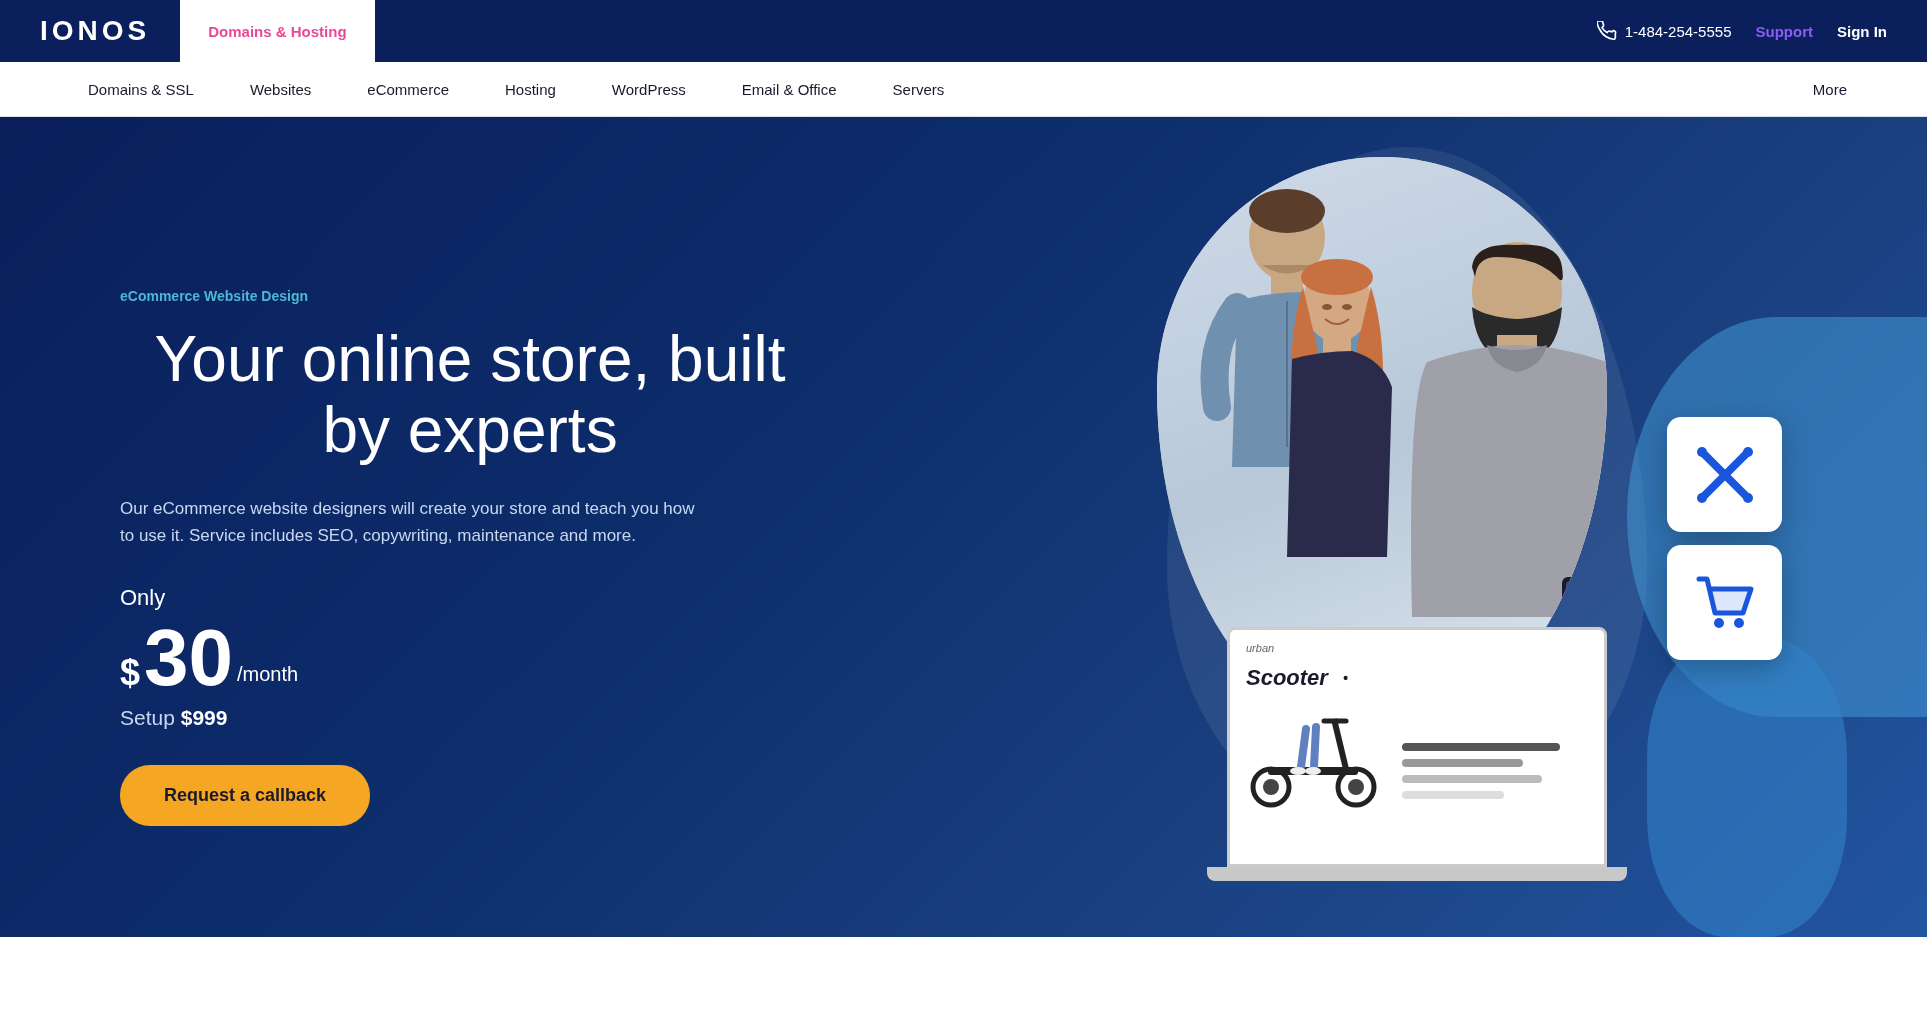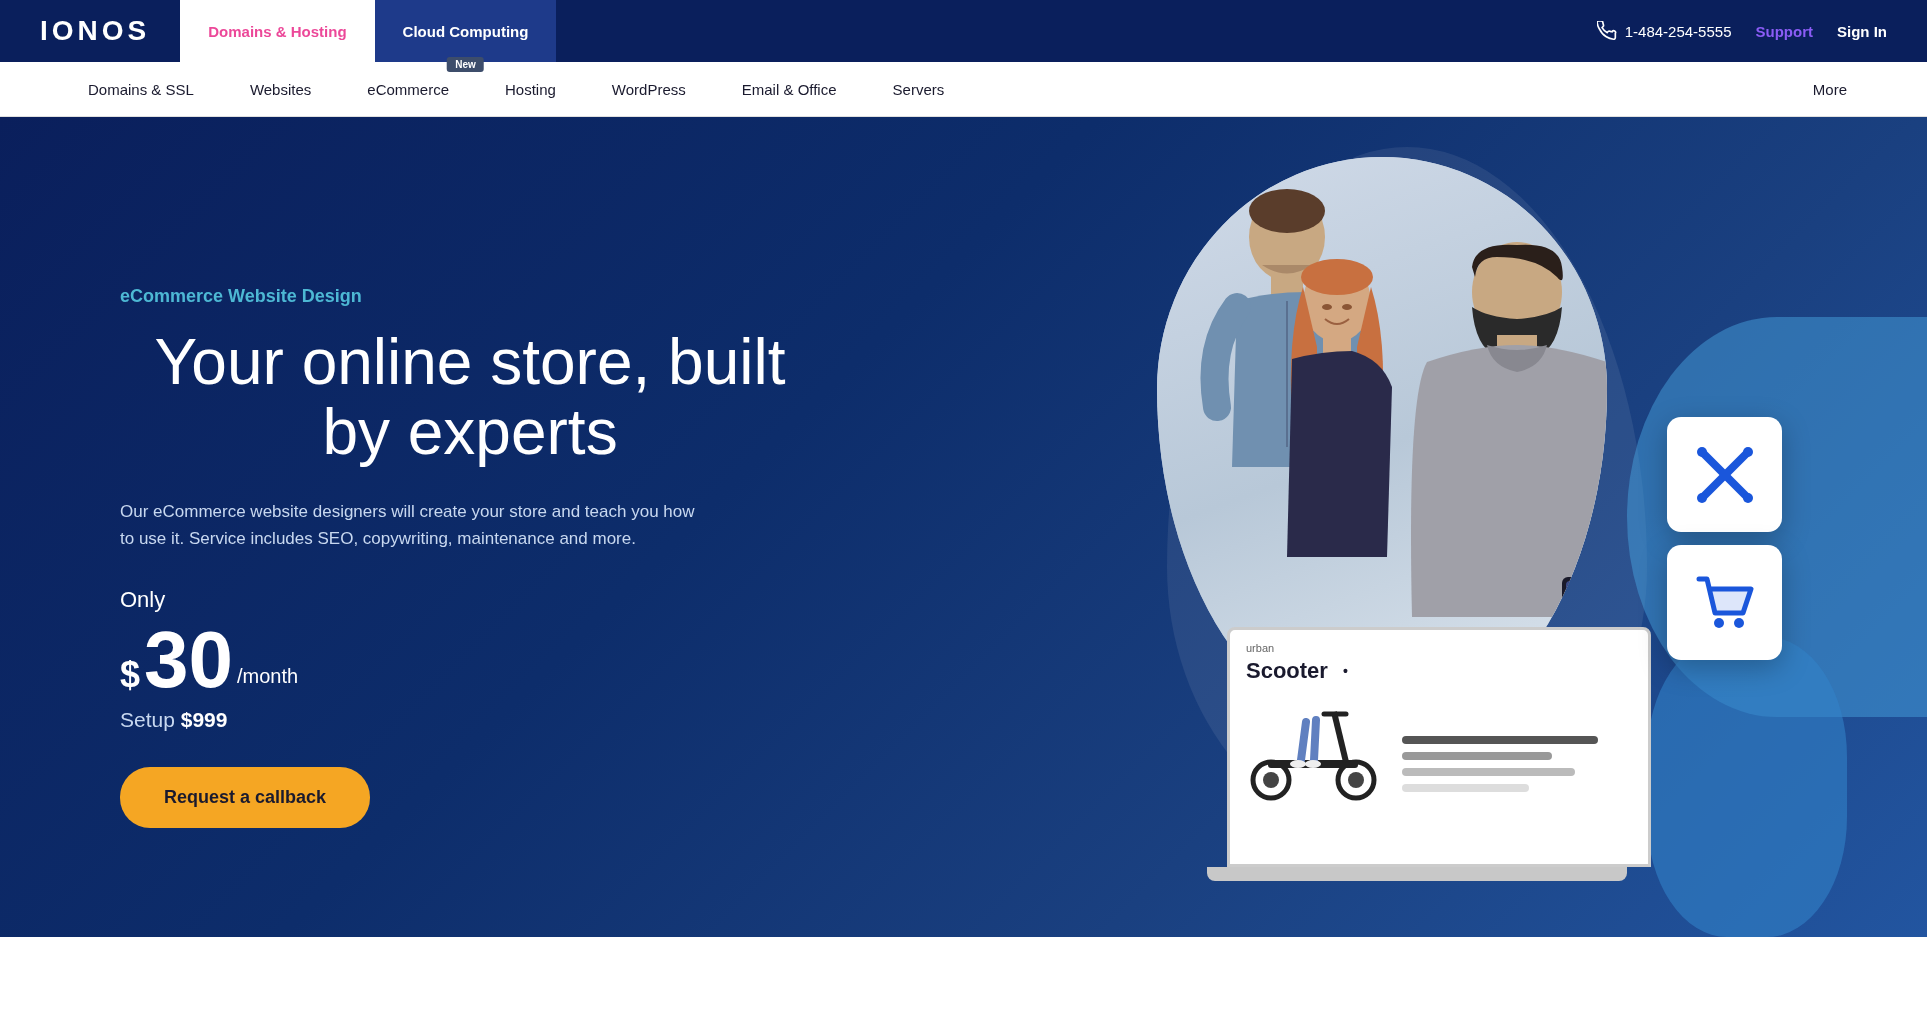--- a/index.html
+++ b/index.html
@@ -130,21 +130,21 @@
       align-items: center;
       padding: 60px 0 0 120px;
     }
     .hero-content {
       max-width: 700px;
       z-index: 2;
       position: relative;
     }
     .hero-subtitle {
       color: #4db8d4;
-      font-size: 18px;
+      font-size: 14px;
       font-weight: 600;
       margin-bottom: 20px;
     }
     .hero-title {
       color: white;
       font-size: 64px;
       font-weight: 400;
       line-height: 1.1;
       margin-bottom: 30px;
       text-align: center;
@@ -317,24 +317,20 @@
 </head>
 <body>
 
 <div class="top-bar">
   <div class="logo">IONOS</div>
 
   <div class="top-nav-tabs">
     <div class="top-nav-tab active-domains">
       <span>Domains &amp; Hosting</span>
     </div>
-    <div class="top-nav-tab active-cloud" style="position:relative;">
-      <span>Cloud Computing</span>
-      <span class="new-badge">New</span>
-    </div>
   </div>
 
   <div class="top-bar-right">
     <div class="phone-wrapper">
       <svg class="phone-icon" viewBox="0 0 24 24" fill="none" stroke="white" stroke-width="2">
         <path d="M22 16.92v3a2 2 0 01-2.18 2 19.79 19.79 0 01-8.63-3.07A19.5 19.5 0 013.07 9.81 19.79 19.79 0 01.01 1.18 2 2 0 012 0h3a2 2 0 012 1.72c.127.96.361 1.903.7 2.81a2 2 0 01-.45 2.11L6.09 7.91a16 16 0 006 6l1.27-1.27a2 2 0 012.11-.45c.907.339 1.85.573 2.81.7A2 2 0 0122 14.92z"></path>
       </svg>
       <span>1-484-254-5555</span>
     </div>
     <span class="support-link">Support</span>
@@ -432,23 +428,23 @@
 
           <path d="M220 300 Q240 320 250 380 Q260 420 255 460 L190 460 Q185 420 200 380 Z" fill="#c8a882"></path>
 
           <rect x="195" y="340" width="55" height="90" rx="6" fill="#1a1a2a"></rect>
           <rect x="199" y="344" width="47" height="82" rx="4" fill="#3a4a8a"></rect>
         </svg>
       </div>
     </div>
 
     <div class="laptop-mockup" style="position:absolute;bottom:30px;right:280px;z-index:6;">
-      <div class="laptop-screen" style="width:424px;height:240px;background:white;border-radius:8px 8px 0 0;border:3px solid #ccc;overflow:hidden;position:relative;">
+      <div class="laptop-screen" style="width:380px;height:240px;background:white;border-radius:8px 8px 0 0;border:3px solid #ccc;overflow:hidden;position:relative;font-style:italic;">
         <div style="padding:12px 16px 4px;font-size:11px;color:#666;">urban</div>
-        <div style="padding:0 16px;font-size:22px;font-weight:800;color:#1a1a2e;display:flex;align-items:center;gap:15px;">
+        <div style="padding:0 16px;font-size:22px;font-weight:800;color:#1a1a2e;display:flex;align-items:center;gap:15px;margin-top:7px;">
           <span>Scooter</span>
           <span style="color:#1a1a2e;font-size:14px;">•</span>
         </div>
 
         <div style="padding:8px 16px;display:flex;gap:16px;align-items:flex-end;">
           <svg width="140" height="110" viewBox="0 0 140 110">
 
             <circle cx="25" cy="88" r="18" fill="none" stroke="#222" stroke-width="5"></circle>
             <circle cx="25" cy="88" r="8" fill="#444"></circle>
 

